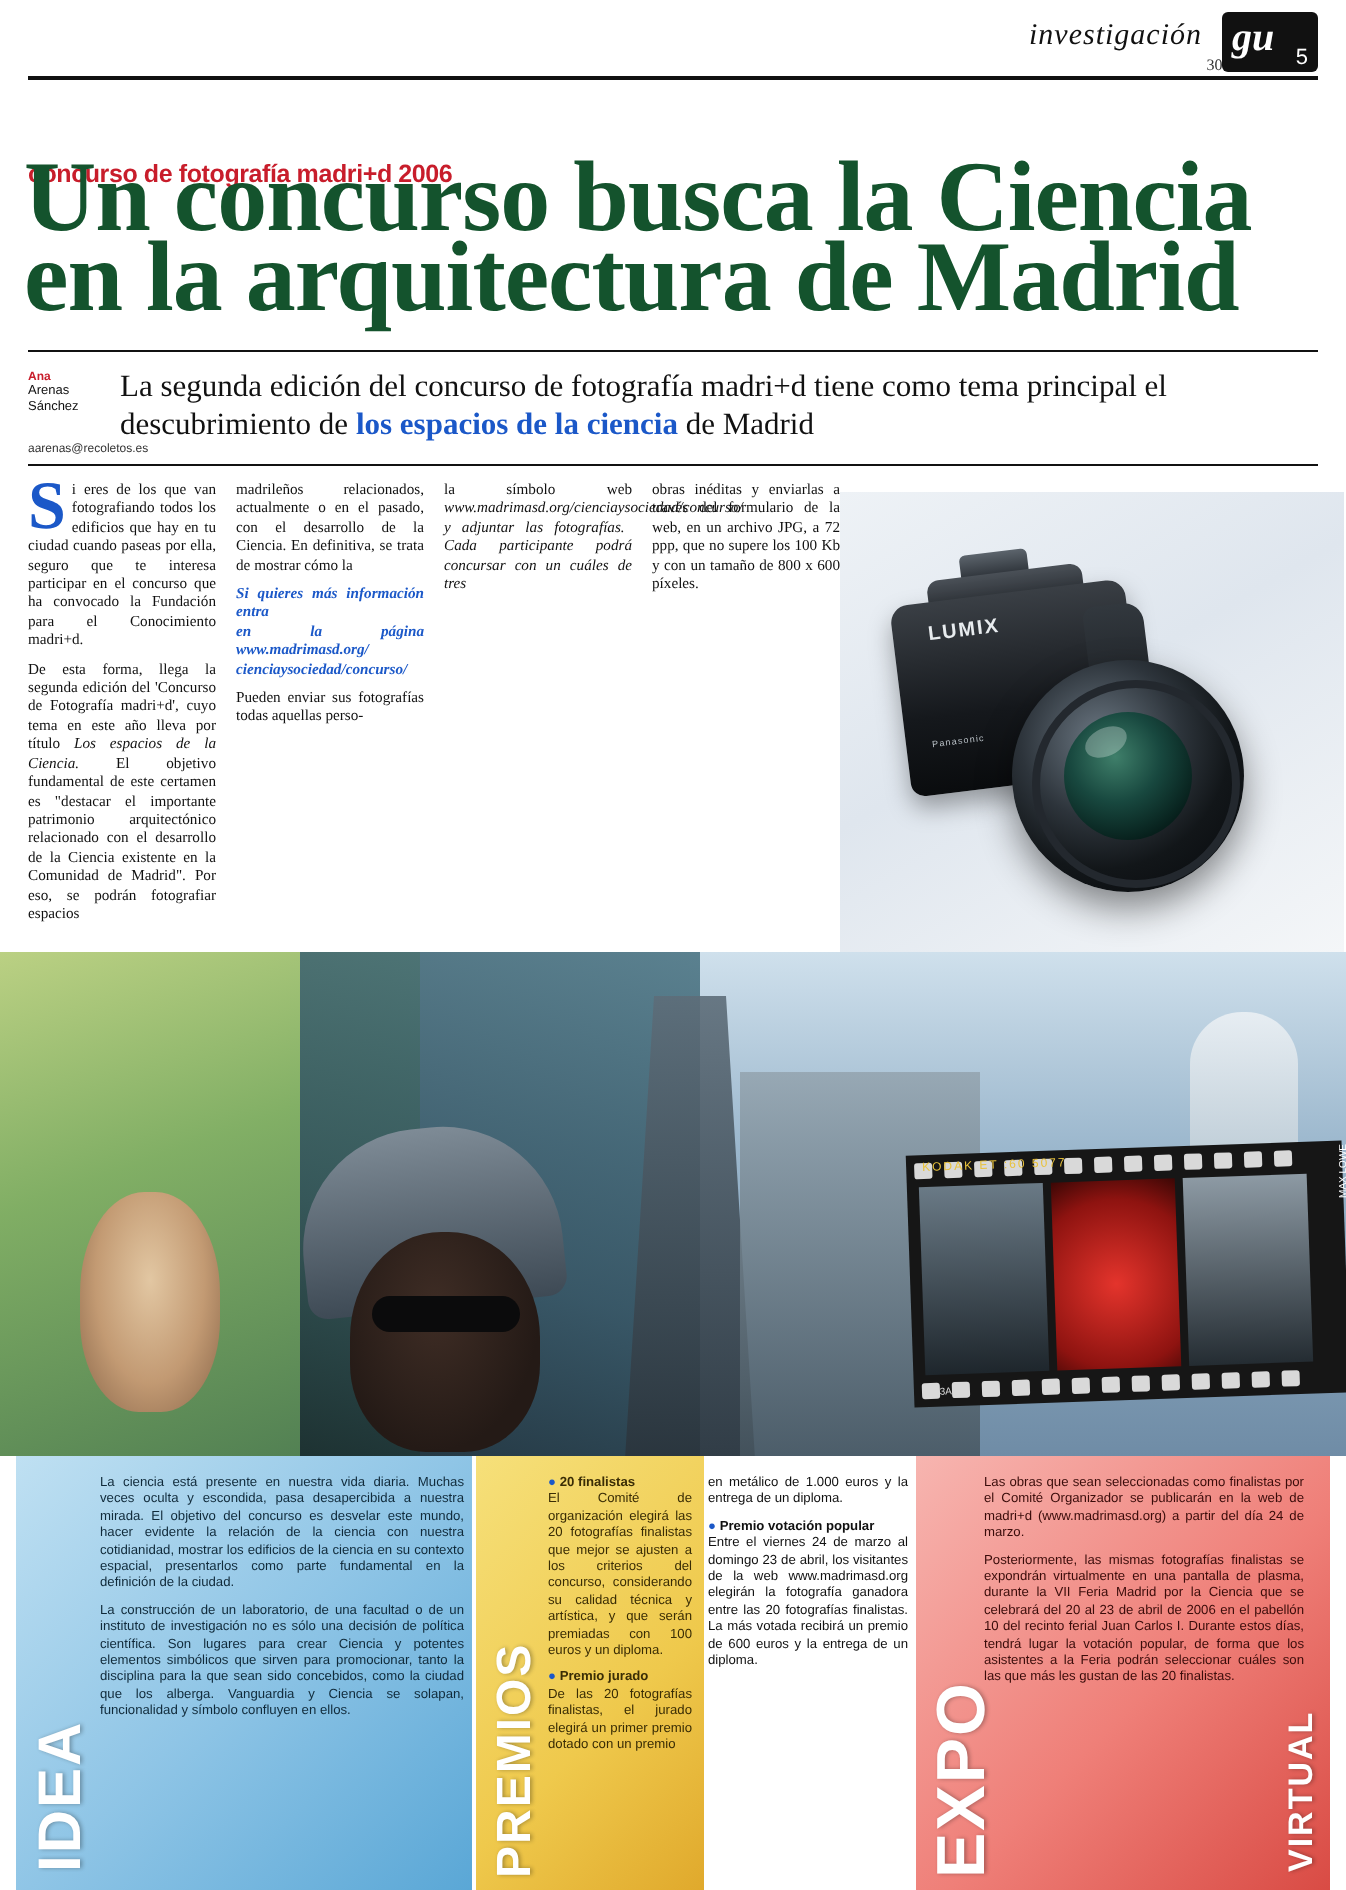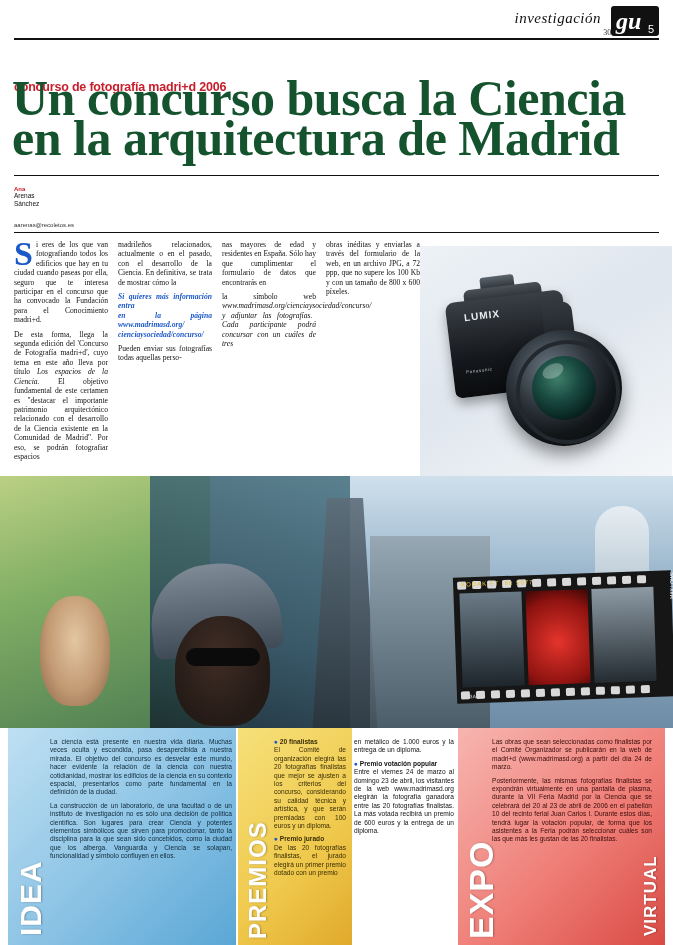--- a/index.html
+++ b/index.html
@@ -5,21 +5,21 @@
   html,body{margin:0;padding:0;background:#ffffff;}
   body{width:673px;height:945px;font-family:"Liberation Serif",serif;color:#111;overflow:hidden;position:relative;}
   .page{position:relative;width:673px;height:719px;background:#fff;}
 
   
   .masthead{position:absolute;left:0;top:0;width:673px;height:46px;}
   .mast-rule{position:absolute;left:14px;top:38px;width:645px;height:2px;background:#111;}
   .mast-word{position:absolute;right:72px;top:10px;font-family:"Liberation Serif",serif;font-style:italic;font-size:15px;letter-spacing:.5px;color:#111;}
   .mast-date{position:absolute;right:24px;top:28px;font-size:8px;color:#333;}
   .gu-box{position:absolute;right:14px;top:6px;width:48px;height:30px;background:#111;color:#fff;border-radius:3px;}
-  .gu-box .gu{position:absolute;left:5px;top:2px;font-family:"Liberation Serif",serif;font-style:italic;font-weight:bold;font-size:24px;color:#fff;}
+  .gu-box .gu{position:absolute;left:5px;top:2px;font-family:"Liberation Serif",serif;font-style:italic;font-weight:bold;font-size:20px;color:#fff;}
   .gu-box .num{position:absolute;right:5px;bottom:1px;font-size:11px;color:#fff;font-family:"Liberation Sans",sans-serif;}
 
   
   .kicker{position:absolute;left:14px;top:64px;font-family:"Liberation Sans",sans-serif;font-weight:bold;font-size:12.5px;color:#c81d2b;letter-spacing:-.2px;margin-top:16px;}
   .headline{position:absolute;left:12px;top:78px;width:660px;font-family:"Liberation Serif",serif;font-weight:bold;font-size:50px;line-height:40px;color:#14532d;letter-spacing:-.5px;}
   .head-rule{position:absolute;left:14px;top:175px;width:645px;height:1px;background:#111;}
 
   
   .byline{position:absolute;left:14px;top:186px;width:40px;}
   .byline .red{font-family:"Liberation Sans",sans-serif;font-size:6px;font-weight:bold;color:#c81d2b;}
@@ -119,39 +119,41 @@
     <div>Un concurso busca la Ciencia</div>
     <div>en la arquitectura de Madrid</div>
   </div>
   <div class="head-rule"></div>
 
   <div class="byline">
     <div class="red">Ana</div>
     <div class="nm">Arenas Sánchez</div>
   </div>
   <div class="byline-mail">aarenas@recoletos.es</div>
+  <div class="standfirst">
+    <span>La segunda edición del concurso de fotografía madri+d tiene como tema principal el descubrimiento de </span><span class="hl">los espacios de la ciencia</span><span> de Madrid</span>
+  </div>
   <div class="sf-rule"></div>
 
   <div class="col c1">
     <p class="para"><span class="dropcap">S</span><span>i eres de los que van fotografiando todos los edificios que hay en tu ciudad cuando paseas por ella, seguro que te interesa participar en el concurso que ha convocado la Fundación para el Conocimiento madri+d.</span></p>
     <p class="para"><span>De esta forma, llega la segunda edición del 'Concurso de Fotografía madri+d', cuyo tema en este año lleva por título </span><span class="it">Los espacios de la Ciencia.</span><span> El objetivo fundamental de este certamen es "destacar el importante patrimonio arquitectónico relacionado con el desarrollo de la Ciencia existente en la Comunidad de Madrid". Por eso, se podrán fotografiar espacios</span></p>
   </div>
 
   <div class="col c2">
     <p class="para">madrileños relacionados, actualmente o en el pasado, con el desarrollo de la Ciencia. En definitiva, se trata de mostrar cómo la</p>
     <p class="para">
       <span class="blue-it">Si quieres más información entra</span><br>
       <span class="blue-it">en la página www.madrimasd.org/</span><br>
       <span class="blue-it">cienciaysociedad/concurso/</span>
     </p>
     <p class="para">Pueden enviar sus fotografías todas aquellas perso-</p>
   </div>
 
   <div class="col c3">
-    <p class="para">nas mayores de edad y residentes en España. Sólo hay que cumplimentar el formulario de datos que encontrarás en</p>
     <p class="para"><span>la símbolo web </span><span class="it b">www.madrimasd.org/cienciaysociedad/concurso/</span><span class="it"> y adjuntar las fotografías. Cada participante podrá concursar con un cuáles de tres</span></p>
   </div>
 
   <div class="col c4">
     <p class="para">obras inéditas y enviarlas a través del formulario de la web, en un archivo JPG, a 72 ppp, que no supere los 100 Kb y con un tamaño de 800 x 600 píxeles.</p>
   </div>
 
   <div class="camera-zone">
     <div class="cam-bg"></div>
     <div class="cam-flash"></div>

